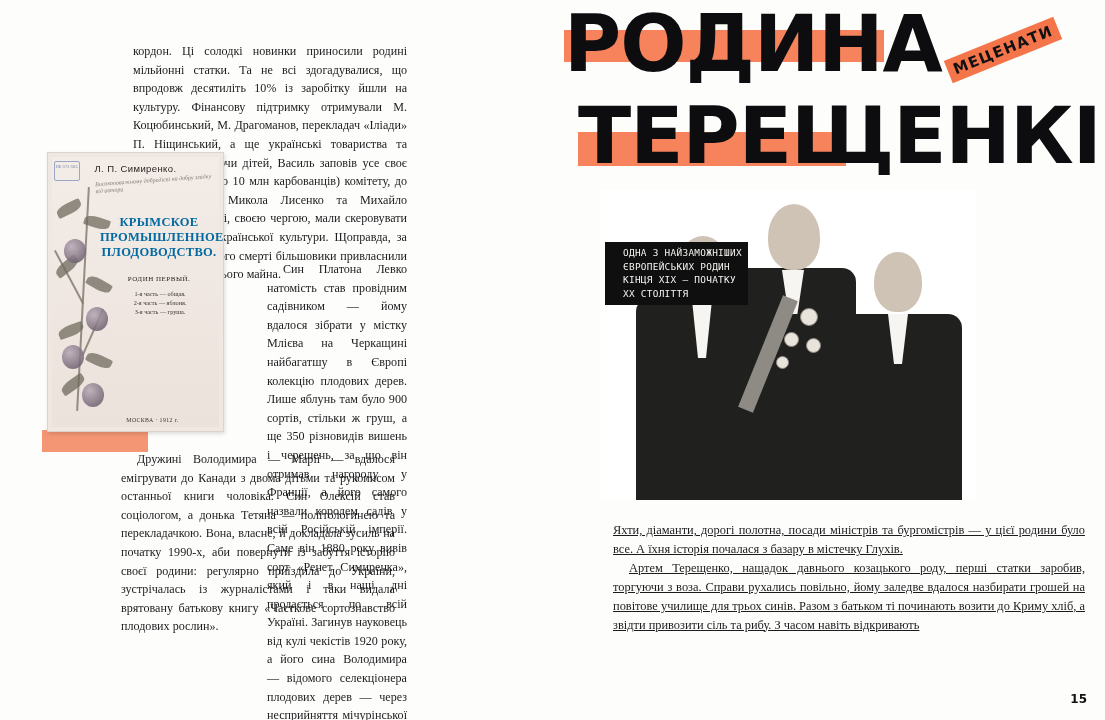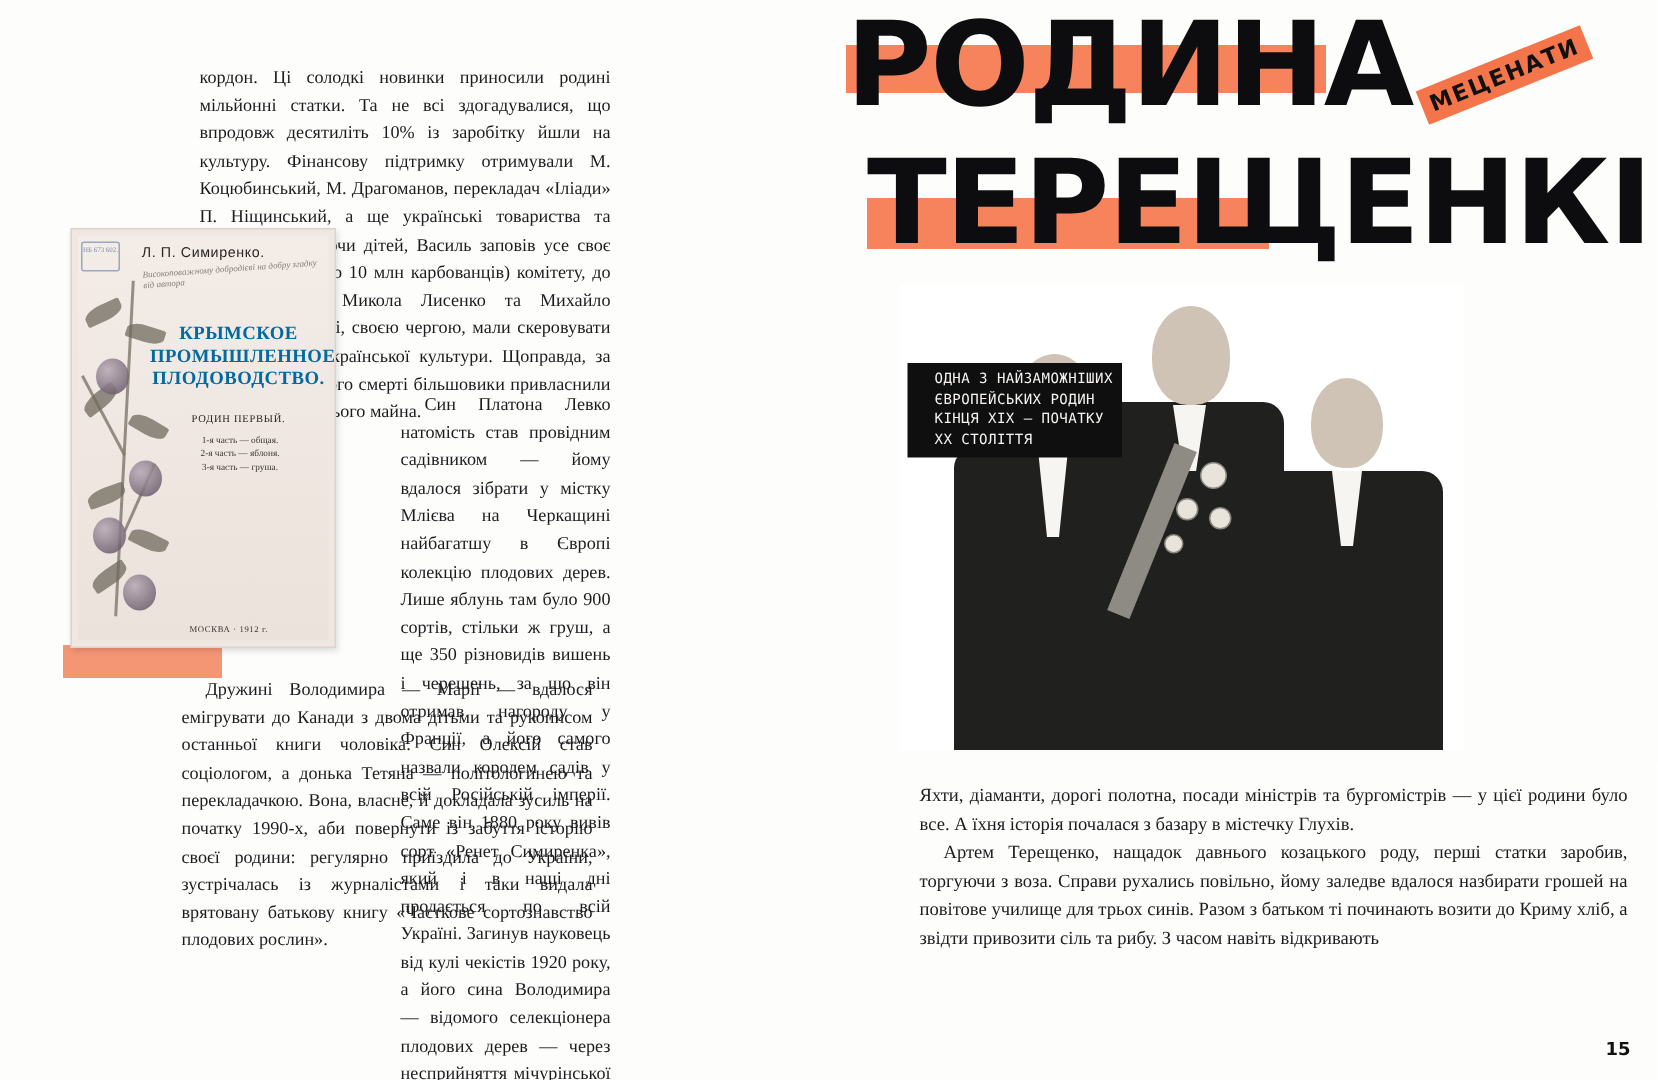--- a/index.html
+++ b/index.html
@@ -294,20 +294,21 @@
   #right-bottom-text {
     position: absolute;
     left: 613px;
     top: 521px;
     width: 472px;
     font-family: "Liberation Serif", serif;
     font-size: 12.4px;
     line-height: 18.9px;
     text-align: justify;
     color: #1c1c1e;
+    text-decoration: underline;
   }
 
   .page-number {
     position: absolute;
     right: 18px;
     bottom: 14px;
     font-family: "DejaVu Sans", sans-serif;
     font-weight: bold;
     font-size: 12px;
     color: #111;

